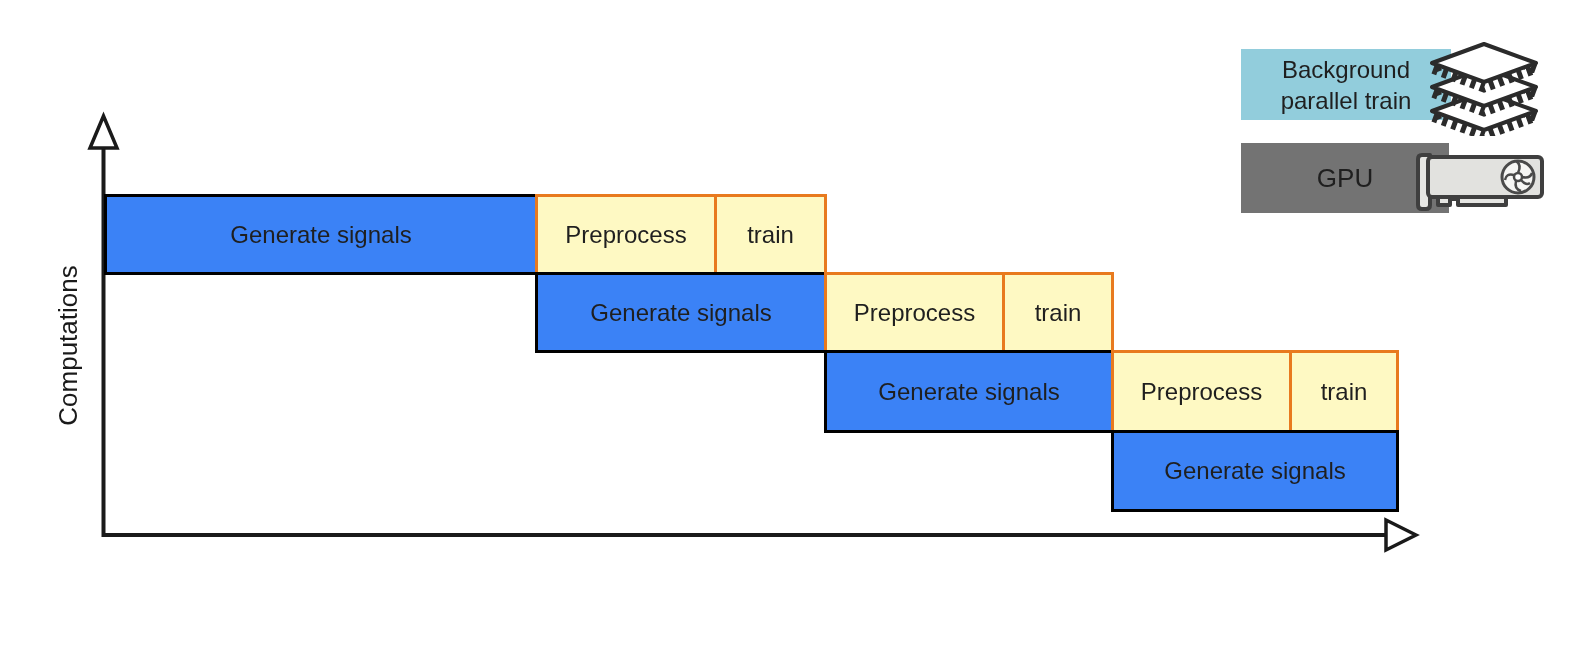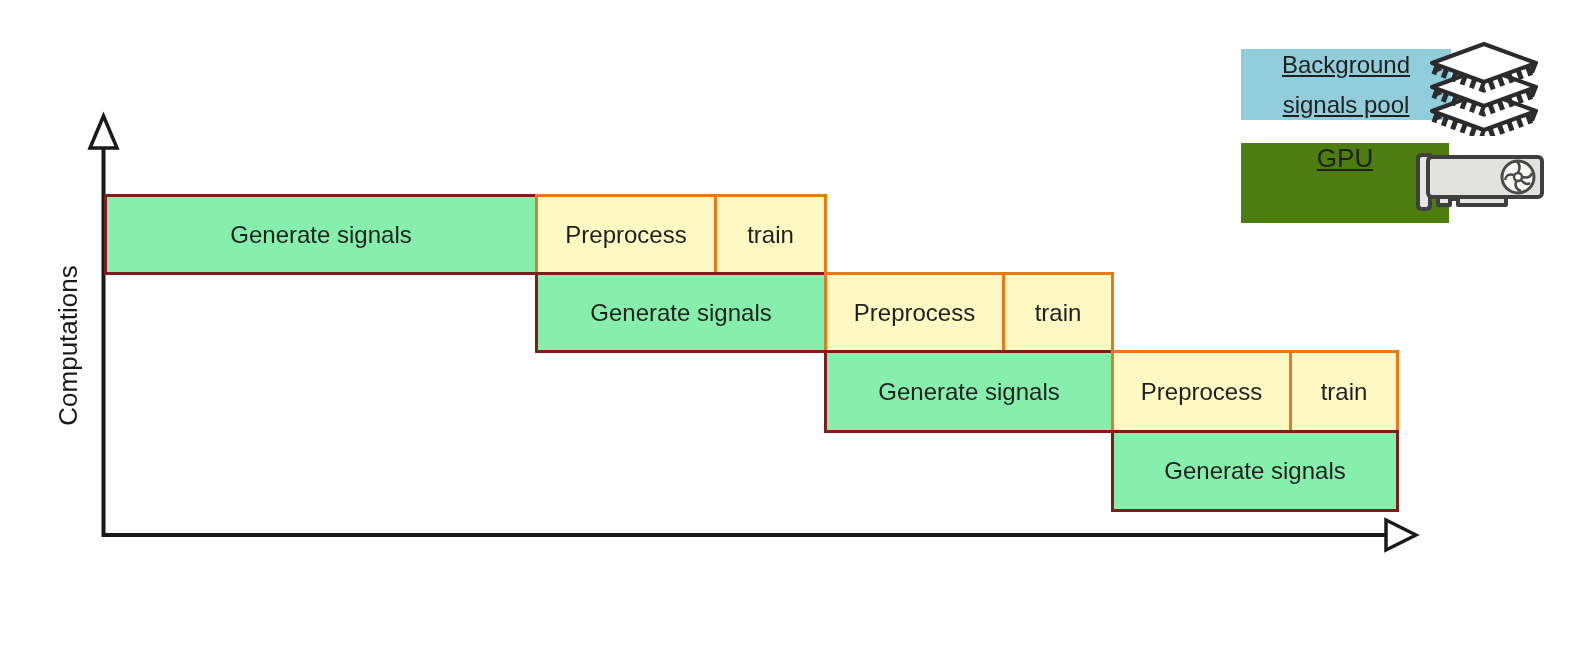--- a/index.html
+++ b/index.html
@@ -5,37 +5,37 @@
   html,body{margin:0;padding:0;background:#ffffff;}
   #canvas{
     position:relative;width:1570px;height:645px;background:#ffffff;overflow:hidden;
     font-family:"Liberation Sans","DejaVu Sans",sans-serif;color:#1f1f1f;
   }
   
   .block{
     position:absolute;box-sizing:border-box;display:flex;align-items:center;justify-content:center;
     font-size:24px;line-height:1;white-space:nowrap;color:#1f1f1f;
   }
-  .block.pool{background:#86efac;border:3px solid #7f1d1d;}
+  .block.pool{background:#3b82f6;border:3px solid #000000;}
   .block.gpu{background:#fef9c3;border:3px solid #E87A1E;}
   
   #axes{position:absolute;left:0;top:0;width:1570px;height:645px;}
   .axis-label{position:absolute;font-size:26px;color:#1a1a1a;}
   #y-axis-label{
     left:-62px;top:330px;width:260px;text-align:center;
     transform:rotate(-90deg);transform-origin:center center;
   }
   #x-axis-label{left:680px;top:572px;width:240px;text-align:center;}
   
   .legend-swatch{
     position:absolute;box-sizing:border-box;display:flex;flex-direction:column;
-    align-items:center;justify-content:space-between;text-align:center;text-decoration:underline;
+    align-items:center;justify-content:center;text-align:center;
   }
   #legend-pool-swatch{left:1241px;top:49px;width:210px;height:71px;background:#92CDDC;font-size:24px;line-height:31px;}
-  #legend-gpu-swatch{left:1241px;top:143px;width:208px;height:80px;background:#4d7c0f;font-size:26px;}
+  #legend-gpu-swatch{left:1241px;top:143px;width:208px;height:70px;background:#737373;font-size:26px;}
   .legend-icon{position:absolute;}
   #chip-stack-icon{left:1424px;top:40px;width:120px;height:96px;}
   #gpu-card-icon{left:1410px;top:147px;width:138px;height:74px;}
 </style>
 </head>
 <body>
 
 <div id="canvas">
 
   <svg id="axes" viewBox="0 0 1570 645" xmlns="http://www.w3.org/2000/svg">
@@ -56,21 +56,21 @@
   <div class="block gpu" style="left:1002px;top:272px;width:112px;height:81px;">train</div>
 
   <div class="block pool" style="left:824px;top:350px;width:290px;height:83px;">Generate signals</div>
   <div class="block gpu" style="left:1111px;top:350px;width:181px;height:83px;">Preprocess</div>
   <div class="block gpu" style="left:1289px;top:350px;width:110px;height:83px;">train</div>
 
   <div class="block pool" style="left:1111px;top:430px;width:288px;height:82px;">Generate signals</div>
 
   <div id="legend-pool-swatch" class="legend-swatch">
     <span>Background</span>
-    <span>signals pool</span>
+    <span>parallel train</span>
   </div>
 
   <svg id="chip-stack-icon" class="legend-icon" viewBox="0 0 120 96" xmlns="http://www.w3.org/2000/svg">
 
     <g>
       <path d="M60 55 L112 74 L60 93 L8 74 Z" fill="none" stroke="#2b2b2b" stroke-width="9" stroke-dasharray="5 5" transform="translate(0,3)"></path>
       <path d="M60 52 L112 71 L60 90 L8 71 Z" fill="#ffffff" stroke="#2b2b2b" stroke-width="4" stroke-linejoin="round"></path>
     </g>
 
     <g>

